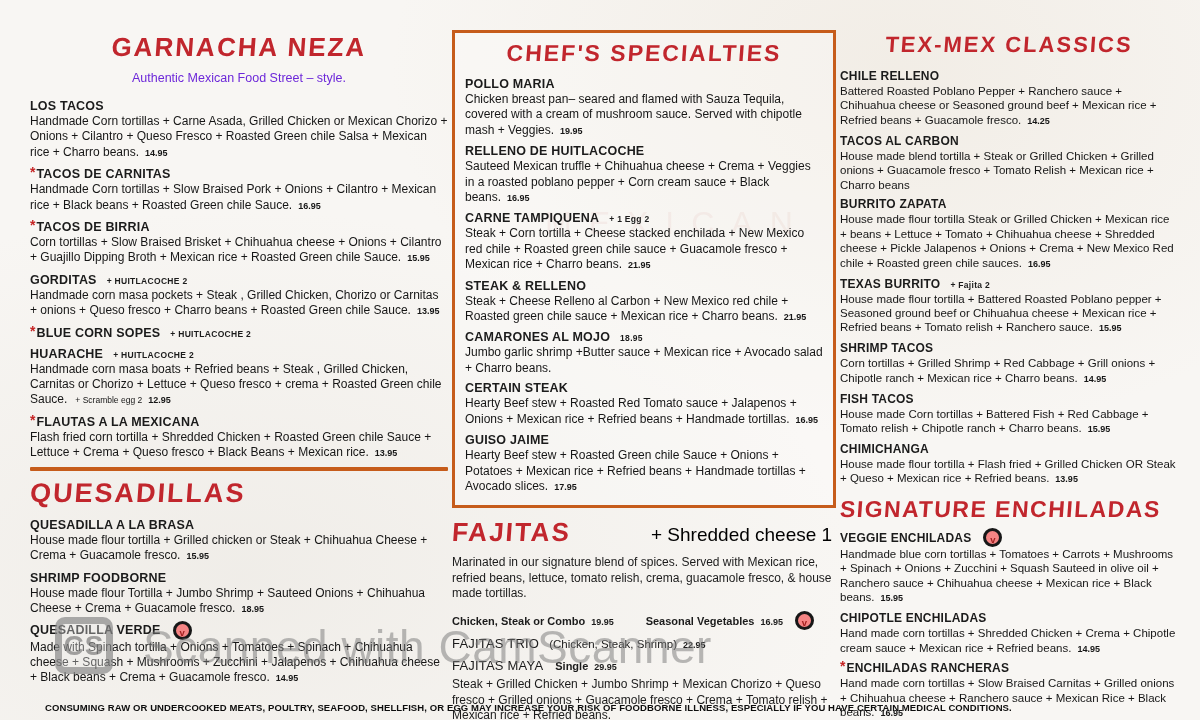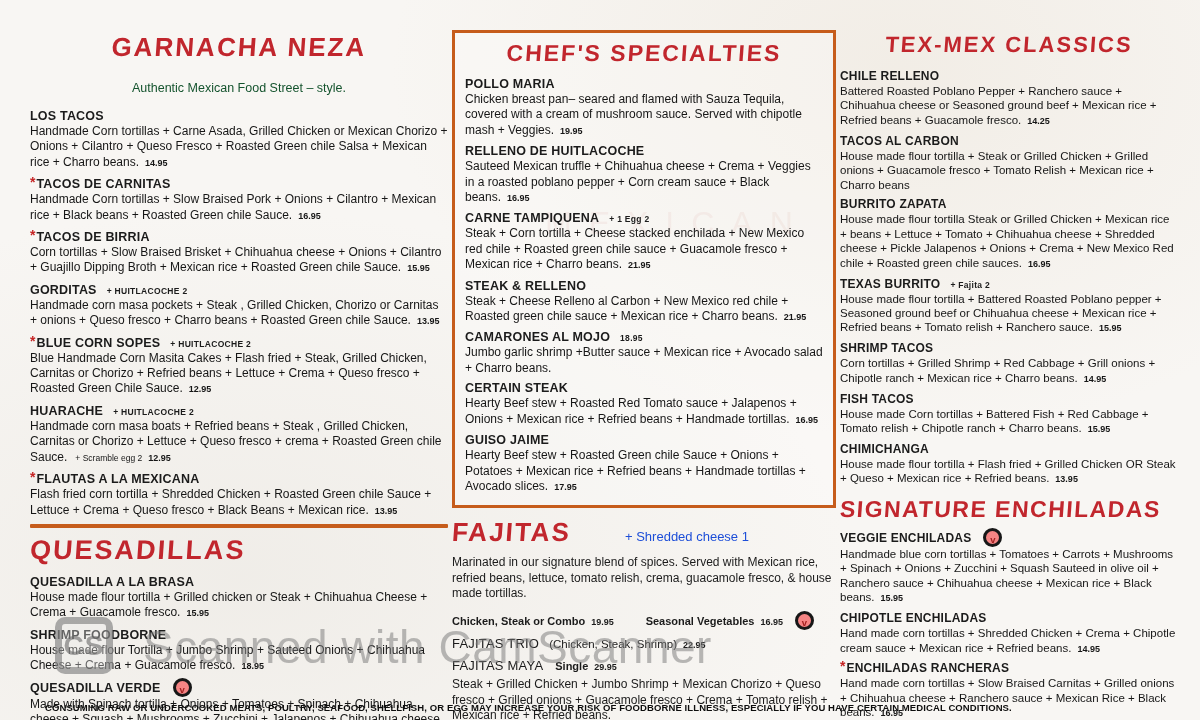--- a/index.html
+++ b/index.html
@@ -16,21 +16,21 @@
   }
   .col { position: absolute; z-index: 2; }
   #col-left  { left: 30px;  top: 32px; width: 418px; }
   #col-mid   { left: 452px; top: 30px; width: 384px; }
   #col-right { left: 840px; top: 32px; width: 338px; }
 
   .red-title { color:#c1262d; font-weight: bold; letter-spacing: 2px; }
   .center { text-align: center; }
 
   .menu-title   { font-size: 26px; transform: skewX(-4deg); }
-  .subtitle     { font-size: 12.5px; margin: 18px 0 11px; color:#14532d; }
+  .subtitle     { font-size: 12.5px; margin: 8px 0 11px; color:#6d28d9; }
 
   .item  { margin-bottom: 3px; }
   .iname { font-weight: bold; font-size: 12.5px; letter-spacing: .2px; }
   .idesc { font-size: 12px; line-height: 15.4px; color:#161616; }
   .price { font-size: 9px; font-weight: bold; margin-left: 6px; white-space: nowrap; }
   .note  { font-size: 8.5px; font-weight: bold; margin-left: 10px; letter-spacing:.3px;text-align:right; }
   .note2 { font-size: 8.5px; font-weight: normal; margin-left: 8px; }
   .star  { color:#c52424; font-weight:bold; font-size:14px; margin-right:1px; vertical-align: top; }
 
   .vbadge {
@@ -43,21 +43,21 @@
   .divider { height:4px; background:#c65c1b; margin:5px 0 7px; border-radius:1px; }
   .ques-title { font-size:27px; margin:2px 0 6px; transform: skewX(-4deg); }
 
   .chef-box { border:3px solid #c65c1b; padding:4px 10px 8px; background: rgba(255,255,255,.25); }
   .chef-title { font-size:23px; margin:3px 0 7px; transform: skewX(-4deg); }
   .chef-box .item { margin-bottom: 2px; }
 
   .fajitas-block { margin-top: 9px; }
   .fajitas-head  { display:flex; align-items: baseline; }
   .fajitas-title { font-size:26px; transform: skewX(-4deg); }
-  .fajitas-note  { font-size:13px; margin-left:54px; color:#1d4ed8; }
+  .fajitas-note  { font-size:19px; margin-left:80px; color:#000000; }
   .fdesc { font-size:12px; line-height:15.5px; margin-top:7px; }
   .fopts { display:flex; justify-content:space-between; align-items:center; margin-top:9px; padding-right:22px; }
   .fopt  { font-weight:bold; font-size:11px; }
   .frow  { margin-top:4px; }
   .frow .big   { font-weight:normal; font-size:13px; letter-spacing:.2px; }
   .frow .mid   { font-size:11.5px; margin-left:10px; }
   .frow .midb  { font-weight:bold; font-size:11px; margin-left:12px; }
   .fmaya-desc { font-size:12px; line-height:15.5px; margin-top:3px; }
 
   .texmex-title { font-size:22px; margin-bottom:8px; transform: skewX(-4deg); }
@@ -116,21 +116,20 @@
     <div class="idesc"><span>Corn tortillas + Slow Braised Brisket + Chihuahua cheese + Onions + Cilantro + Guajillo Dipping Broth + Mexican rice + Roasted Green chile Sauce.</span><span class="price">15.95</span></div>
   </div>
 
   <div class="item">
     <div class="item-head"><span class="iname">GORDITAS</span><span class="note">+ HUITLACOCHE 2</span></div>
     <div class="idesc"><span>Handmade corn masa pockets + Steak , Grilled Chicken,   Chorizo or Carnitas + onions + Queso fresco + Charro beans + Roasted Green chile Sauce.</span><span class="price">13.95</span></div>
   </div>
 
   <div class="item">
     <div class="item-head"><span class="star">*</span><span class="iname">BLUE CORN SOPES</span><span class="note">+ HUITLACOCHE 2</span></div>
-    <div class="idesc"><span>Blue Handmade Corn Masita Cakes + Flash fried + Steak, Grilled Chicken, Carnitas or Chorizo + Refried beans + Lettuce + Crema + Queso fresco + Roasted Green Chile Sauce.</span><span class="price">12.95</span></div>
   </div>
 
   <div class="item">
     <div class="item-head"><span class="iname">HUARACHE</span><span class="note">+ HUITLACOCHE 2</span></div>
     <div class="idesc"><span>Handmade corn masa boats + Refried beans + Steak , Grilled Chicken, Carnitas or Chorizo + Lettuce + Queso fresco + crema + Roasted Green chile Sauce.</span><span class="note2">+ Scramble egg 2</span><span class="price">12.95</span></div>
   </div>
 
   <div class="item">
     <div class="item-head"><span class="star">*</span><span class="iname">FLAUTAS A LA MEXICANA</span></div>
     <div class="idesc"><span>Flash fried corn tortilla + Shredded Chicken + Roasted Green chile Sauce + Lettuce + Crema + Queso fresco + Black Beans + Mexican rice.</span><span class="price">13.95</span></div>
@@ -218,21 +217,21 @@
 <div id="col-right" class="col">
   <div class="red-title texmex-title center">TEX-MEX CLASSICS</div>
   <div>
   <div class="item">
     <div class="item-head"><span class="iname">CHILE RELLENO</span></div>
     <div class="idesc"><span>Battered Roasted Poblano Pepper + Ranchero sauce + Chihuahua cheese or Seasoned ground beef + Mexican rice + Refried beans + Guacamole fresco.</span><span class="price">14.25</span></div>
   </div>
 
   <div class="item">
     <div class="item-head"><span class="iname">TACOS AL CARBON</span></div>
-    <div class="idesc"><span>House made  flour tortilla  +  Steak or Grilled Chicken +  Grilled onions + Guacamole fresco + Tomato Relish + Mexican rice + Charro beans</span></div>
+    <div class="idesc"><span>House made  blend tortilla  +  Steak or Grilled Chicken +  Grilled onions + Guacamole fresco + Tomato Relish + Mexican rice + Charro beans</span></div>
   </div>
 
   <div class="item">
     <div class="item-head"><span class="iname">BURRITO ZAPATA</span></div>
     <div class="idesc"><span>House made flour tortilla Steak or Grilled Chicken +  Mexican rice + beans + Lettuce + Tomato + Chihuahua cheese + Shredded cheese + Pickle Jalapenos + Onions + Crema + New Mexico Red chile + Roasted green chile sauces.</span><span class="price">16.95</span></div>
   </div>
 
   <div class="item">
     <div class="item-head"><span class="iname">TEXAS BURRITO</span><span class="note">+ Fajita 2</span></div>
     <div class="idesc"><span>House made flour tortilla + Battered Roasted Poblano pepper + Seasoned ground beef or Chihuahua cheese + Mexican rice + Refried beans + Tomato relish + Ranchero sauce.</span><span class="price">15.95</span></div>

